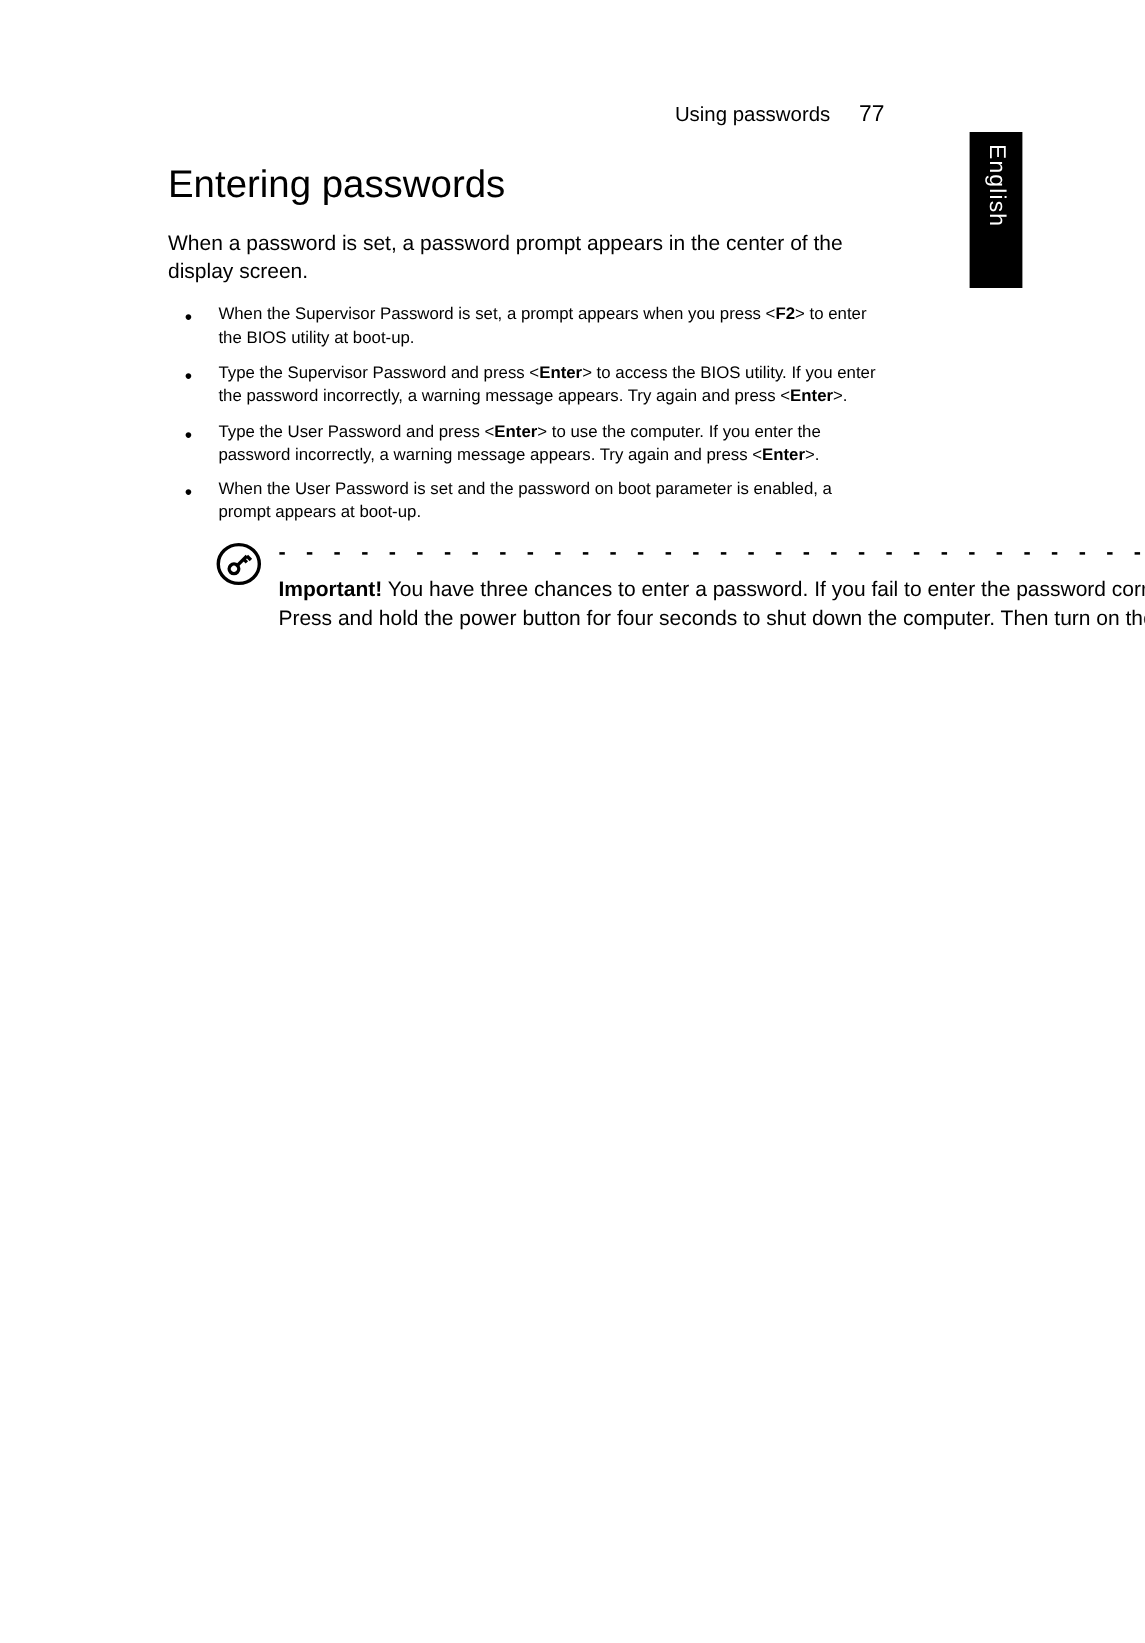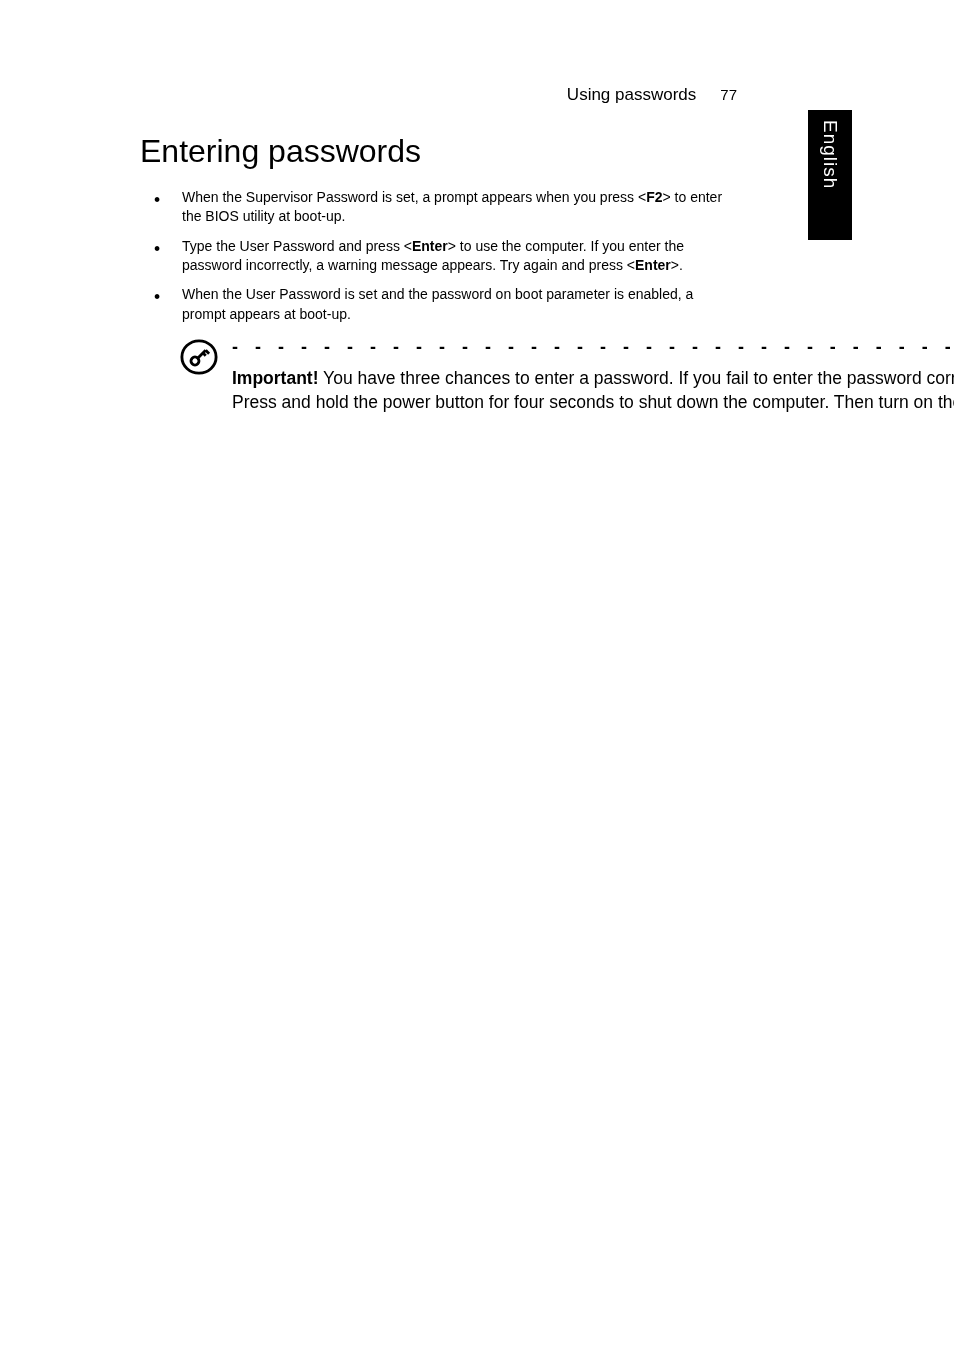--- a/index.html
+++ b/index.html
@@ -1,19 +1,19 @@
 <!DOCTYPE html>
 <html><head>
 <meta charset="utf-8">
 <style>
   * { margin: 0; padding: 0; box-sizing: border-box; }
   html, body { width: 954px; height: 1369px; background: #fff; font-family: "Segoe UI", "Helvetica Neue", Arial, sans-serif; color: #000; }
   .page { position: relative; width: 852px; height: 1369px; padding: 85px 115px 0 140px; }
   .header-line { display: flex; justify-content: flex-end; align-items: baseline; gap: 24px; font-size: 17px; margin-bottom: 28px; }
-  .header-page { font-size: 15px; }
+  .header-page { font-size: 19px; }
   .side-tab { position: absolute; top: 110px; right: 0; width: 44px; height: 130px; background: #000; color: #fff; display: flex; align-items: flex-start; justify-content: center; padding-top: 10px; }
   .side-tab span { writing-mode: vertical-rl; text-orientation: mixed; font-size: 19px; letter-spacing: 1px; }
   h2.section { font-size: 32px; font-weight: 400; margin: 18px 0 18px 0; }
   p.body { font-size: 17.5px; line-height: 1.38; margin-bottom: 14px; }
   ul.bullets { list-style: none; margin: 0 0 14px 0; }
   ul.bullets li { position: relative; padding-left: 42px; font-size: 14px; line-height: 1.38; margin-bottom: 10px; }
   ul.bullets li::before { content: "•"; position: absolute; left: 14px; top: 0; font-size: 17.5px; }
   .bold { font-weight: 700; }
   .note-block { display: flex; gap: 14px; margin: 14px 0 30px 40px; }
   .note-icon { flex: 0 0 auto; width: 38px; height: 38px; }
@@ -31,24 +31,28 @@
     <span>Using passwords</span>
     <span class="header-page">77</span>
   </div>
 
   <div class="side-tab">
     <span>English</span>
   </div>
 
   <h2 class="section">Entering passwords</h2>
 
+  <p class="body">When a password is set, a password prompt appears in the center of the display screen.</p>
 
   <ul class="bullets">
     <li>
       <span>When the Supervisor Password is set, a prompt appears when you press &lt;</span><span class="bold">F2</span><span>&gt; to enter the BIOS utility at boot-up.</span>
+    </li>
+    <li>
+      <span>Type the Supervisor Password and press &lt;</span><span class="bold">Enter</span><span>&gt; to access the BIOS utility. If you enter the password incorrectly, a warning message appears. Try again and press &lt;</span><span class="bold">Enter</span><span>&gt;.</span>
     </li>
     <li>
       <span>Type the User Password and press &lt;</span><span class="bold">Enter</span><span>&gt; to use the computer. If you enter the password incorrectly, a warning message appears. Try again and press &lt;</span><span class="bold">Enter</span><span>&gt;.</span>
     </li>
     <li>
       <span>When the User Password is set and the password on boot parameter is enabled, a prompt appears at boot-up.</span>
     </li>
   </ul>
 
   <div class="note-block">

